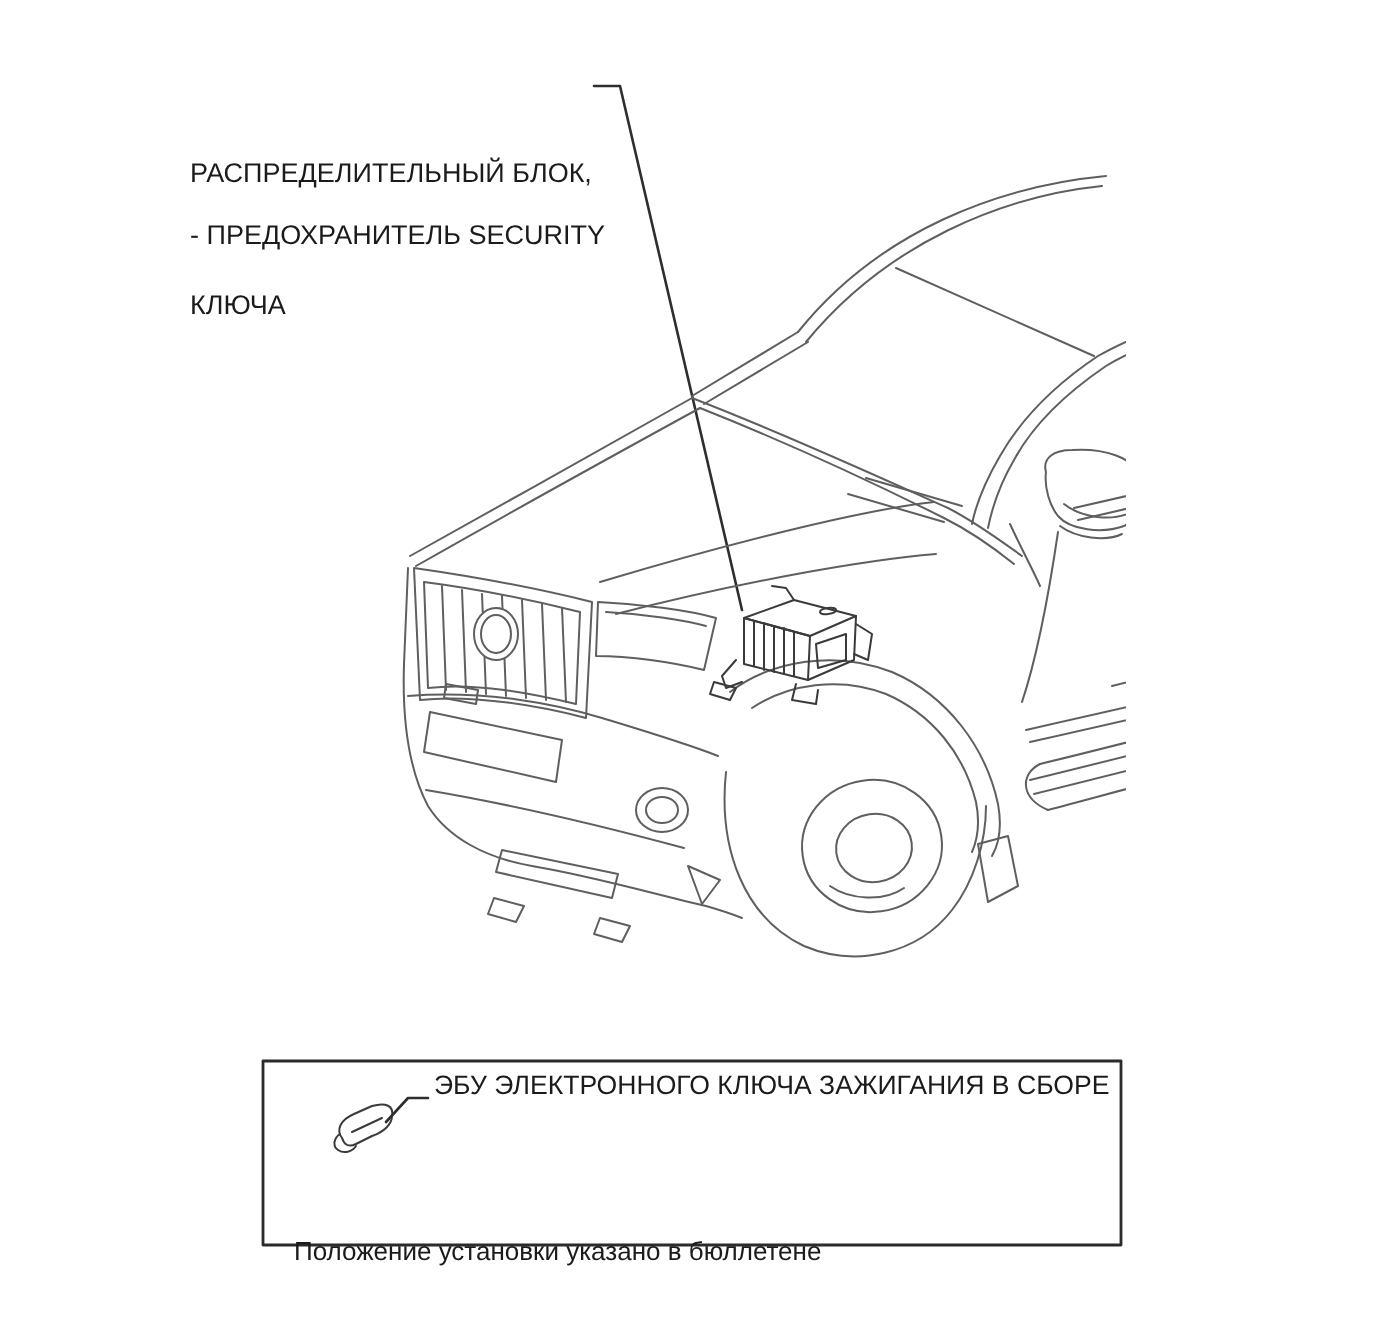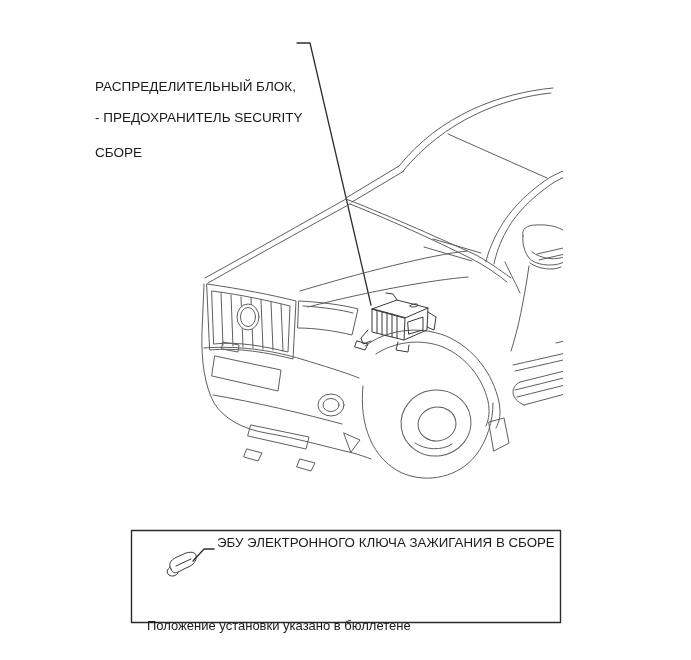--- a/index.html
+++ b/index.html
@@ -153,21 +153,21 @@
         <path class="comp" d="M 171,569 C 168,565 170,560 177,557 L 186,553 C 193,551 197,553 196,558 C 196,562 192,566 186,568 L 178,572 C 174,574 172,572 171,569 Z"></path>
         <path class="comp" d="M 176,566 L 191,559"></path>
         <path class="comp" d="M 170,567 C 167,569 166,573 169,575 C 172,577 176,576 178,573"></path>
       </g>
       <path class="dark" d="M 193,561 L 204,549 L 214,549"></path>
     </g>
   </svg>
 
   <div class="txt label-main">
     <div>РАСПРЕДЕЛИТЕЛЬНЫЙ БЛОК,</div>
-    <div>СБОРЕ</div>
+    <div>КЛЮЧА</div>
   </div>
 
   <div class="txt box-title">ЭБУ ЭЛЕКТРОННОГО КЛЮЧА ЗАЖИГАНИЯ В СБОРЕ</div>
 
   <div class="txt label-sub">- ПРЕДОХРАНИТЕЛЬ SECURITY</div>
 
   <div class="txt box-note">
     <div>Положение установки указано в бюллетене</div>
     
   </div>

